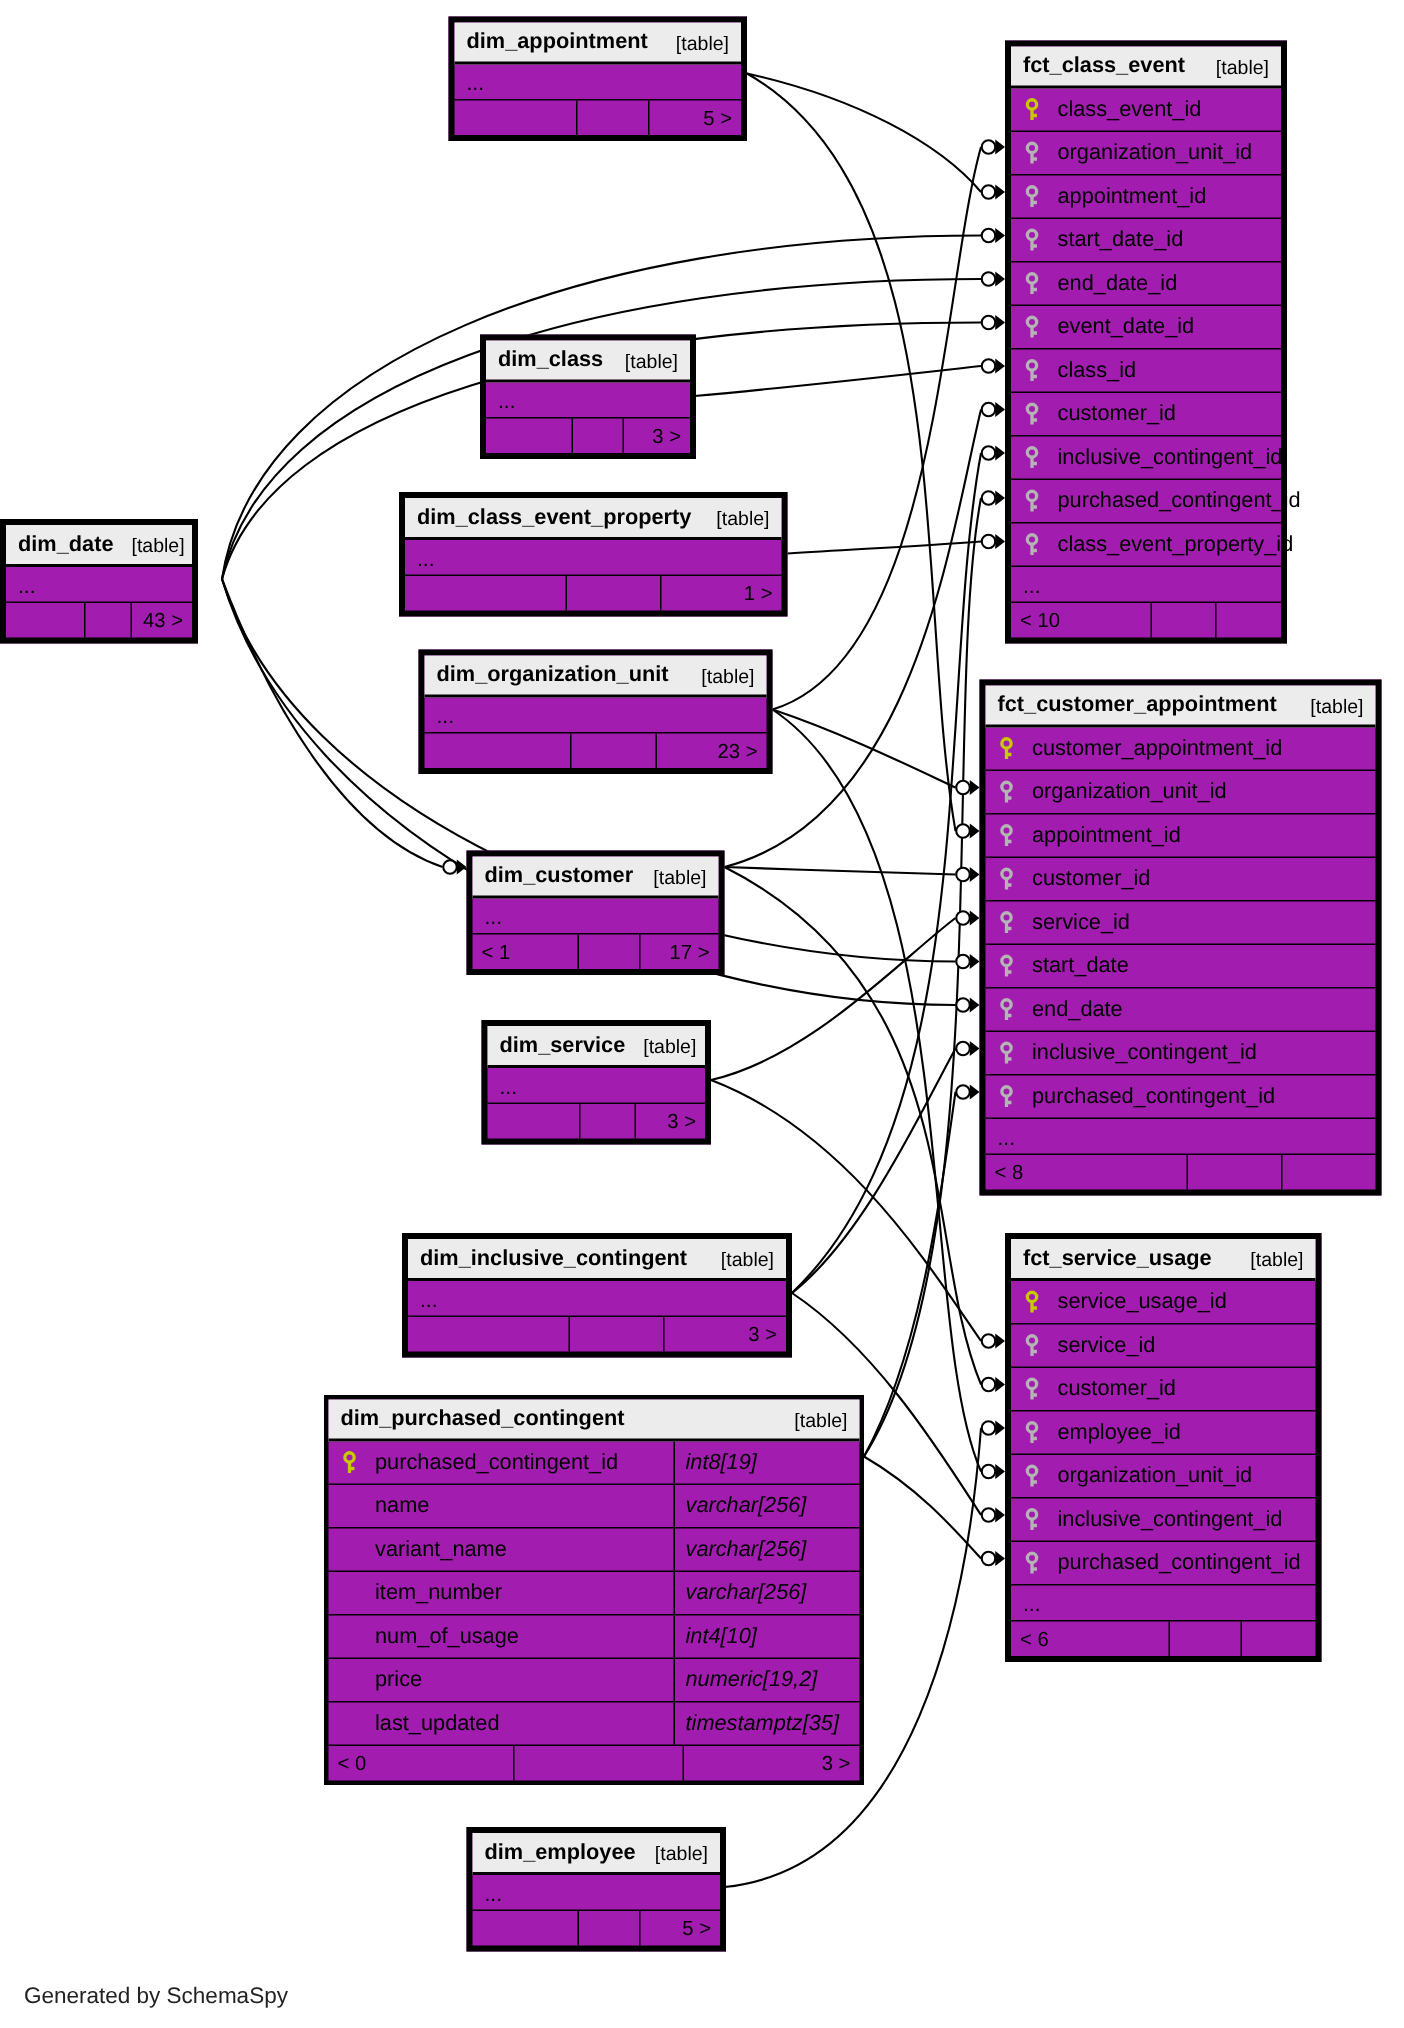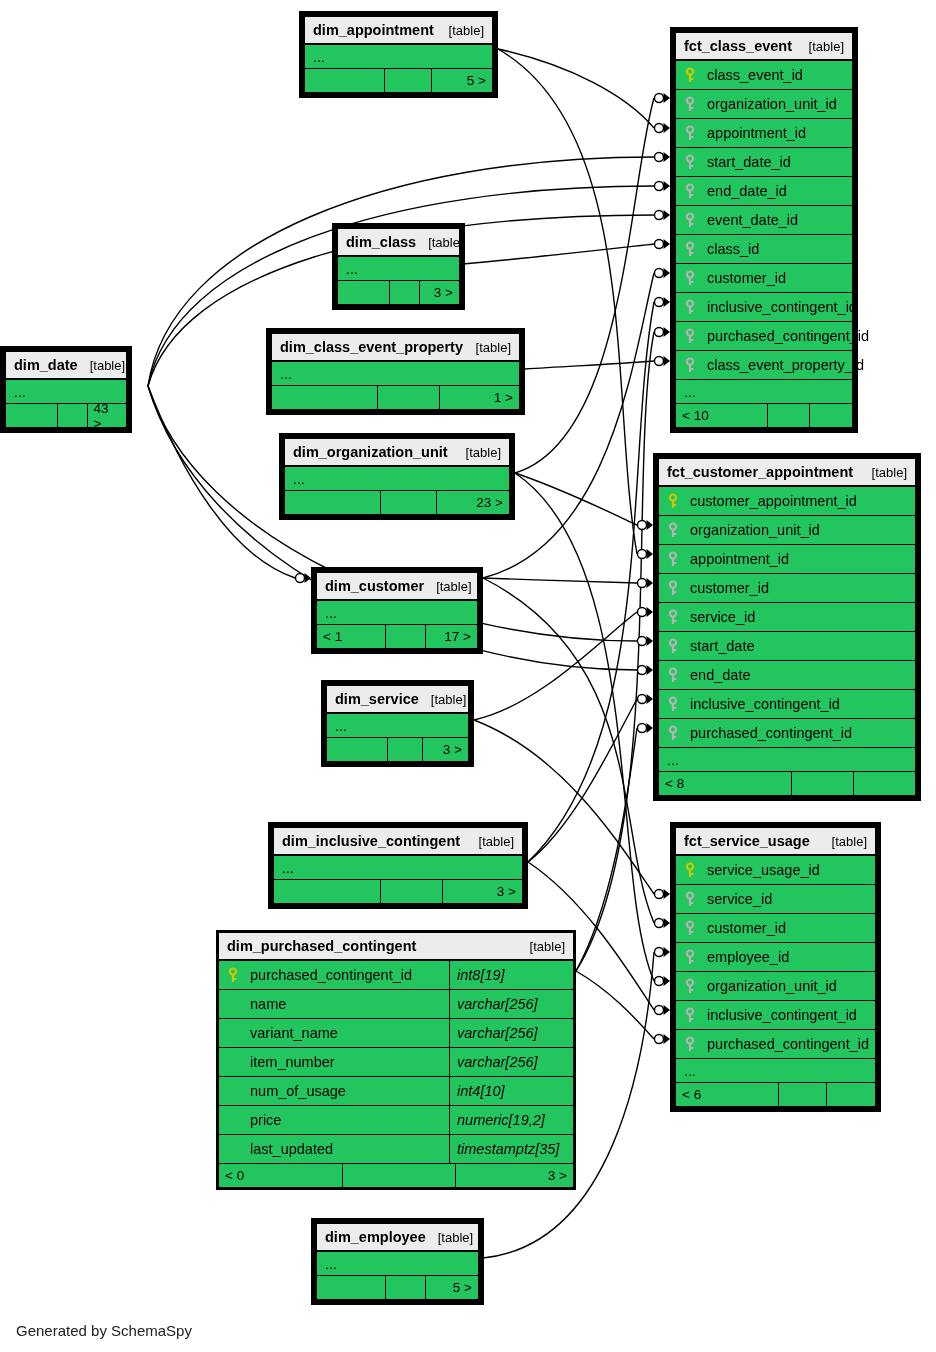--- a/index.html
+++ b/index.html
@@ -2,21 +2,21 @@
 <html><head>
 <meta charset="utf-8">
 <style>
   html,body{margin:0;padding:0;}
   body{
     width:936px;height:1352px;position:relative;background:#ffffff;
     font-family:"Liberation Sans",sans-serif;color:#000;overflow:hidden;
   }
   svg.edges-svg{position:absolute;left:0;top:0;z-index:1;}
   .tbl{
-    position:absolute;z-index:2;background:#22c55e;border:6px solid #000000;
+    position:absolute;z-index:2;background:#a21caf;border:4px solid #000000;
     box-sizing:border-box;font-size:14px;
   }
   .tbl.focus{border-width:3px;}
   .hdr{
     display:flex;justify-content:space-between;align-items:center;
     background:#ececec;border-bottom:2px solid #000;
     height:28px;padding:0 8px;box-sizing:border-box;white-space:nowrap;
   }
   .hdr .title{font-weight:bold;font-size:14.5px;}
   .hdr .ttype{font-size:13px;margin-left:12px;font-weight:normal;}
@@ -36,21 +36,21 @@
   }
   .ftr{display:flex;height:23px;font-size:13.5px;}
   .fcell{
     border-right:1px solid #000;box-sizing:border-box;display:flex;
     align-items:center;padding:0 6px;overflow:hidden;
   }
   .fcell:last-child{border-right:none;justify-content:flex-end;}
   
   #t-dim_appointment{left:299px;top:11px;width:199px;}
   #t-fct_class_event{left:670px;top:27px;width:188px;}
-  #t-dim_class{left:332px;top:223px;width:133px;}
+  #t-dim_class{left:320px;top:223px;width:144px;}
   #t-dim_class_event_property{left:266px;top:328px;width:259px;}
   #t-dim_date{left:0;top:346px;width:132px;}
   #t-dim_organization_unit{left:279px;top:433px;width:236px;}
   #t-dim_customer{left:311px;top:567px;width:172px;}
   #t-fct_customer_appointment{left:653px;top:453px;width:268px;}
   #t-dim_service{left:321px;top:680px;width:153px;}
   #t-dim_inclusive_contingent{left:268px;top:822px;width:260px;}
   #t-fct_service_usage{left:670px;top:822px;width:211px;}
   #t-dim_purchased_contingent{left:216px;top:930px;width:360px;}
   #t-dim_employee{left:311px;top:1218px;width:173px;}

